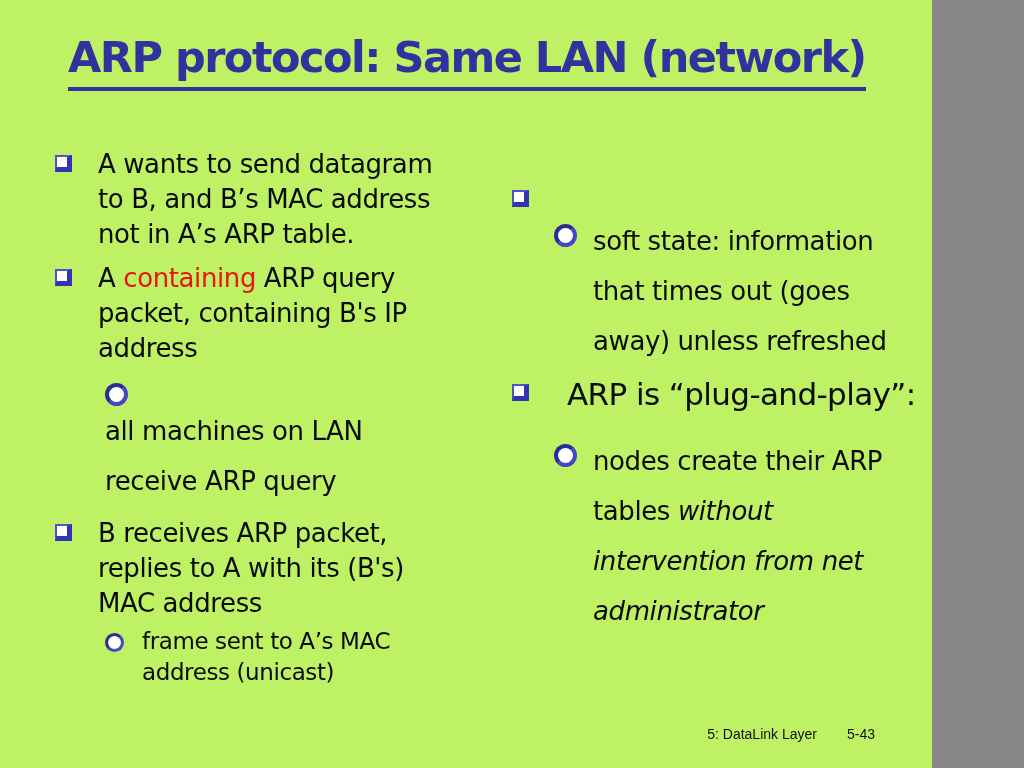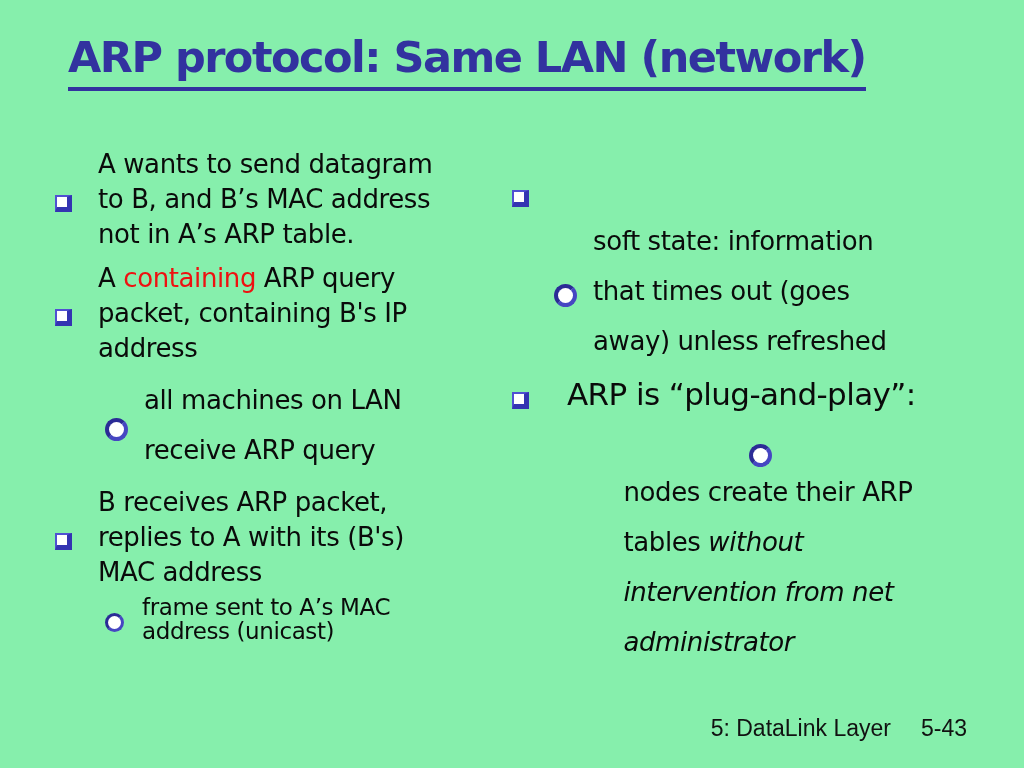--- a/index.html
+++ b/index.html
@@ -1,45 +1,45 @@
 <!DOCTYPE html>
 <html><head>
 <meta charset="utf-8">
 <style>
   html,body{margin:0;padding:0;background:#888;}
   .slide{
     position:relative;
-    width:1024px;height:768px;
-    background:#86efac;
+    width:932px;height:768px;
+    background:#bef264;
     overflow:hidden;
     font-family:"DejaVu Sans",sans-serif;
     color:#0a0a0a;
   }
   
   .title{
     position:absolute;left:68px;top:32px;margin:0;
     font-size:43px;font-weight:bold;letter-spacing:-1.5px;
     color:#32329f;
     border-bottom:4px solid #32329f;
     padding-bottom:5px;
     white-space:nowrap;
   }
   
   .col{position:absolute;top:0;}
   .col-left{left:55px;top:147px;width:450px;}
   .col-right{left:512px;top:182px;width:470px;}
   
-  .item{display:flex;align-items:center;}
+  .item{display:flex;align-items:flex-start;}
   .txt{white-space:pre-line;letter-spacing:-0.4px;}
   .l1 .txt{font-size:26px;line-height:35px;}
   .l1{margin-bottom:9px;}
   .l2{margin-left:50px;margin-bottom:8px;}
   .l2 .txt{font-size:26px;line-height:50px;}
   .l3{margin-left:50px;}
-  .l3 .txt{font-size:23px;line-height:24px;}
+  .l3 .txt{font-size:23px;line-height:31px;}
   .big .txt{font-size:31px;line-height:44px;letter-spacing:-0.6px;}
   
   .sq{
     flex:0 0 auto;
     width:10px;height:10px;background:#fff;
     border-style:solid;
     border-color:#5050d2 #3434b2 #3434b2 #5050d2;
     border-width:2px 5px 5px 2px;
     margin:8px 26px 0 0;
   }
@@ -55,21 +55,21 @@
     margin:8px 16px 0 0;
   }
   .l3 .circ{width:13px;height:13px;border-width:3px;margin:7px 18px 0 0;}
   .red{color:#ee1111;}
   .it{font-style:italic;}
   
   .footer{
     position:absolute;right:57px;bottom:26px;
     display:flex;gap:30px;
     font-family:"Liberation Sans",sans-serif;
-    font-size:23px;color:#111;
+    font-size:14px;color:#111;
   }
 </style>
 </head>
 <body>
 
 <div class="slide">
 
   <h1 class="title">ARP protocol: Same LAN (network)</h1>
 
   <div class="col col-left">
@@ -82,21 +82,21 @@
     </div>
 
     <div class="item l1">
       <span class="sq"></span>
       <span class="txt"><span>A </span><span class="red">containing</span><span> ARP query
 packet, containing B's IP
 address</span></span>
     </div>
 
 
-    <div class="item l2" style="margin-bottom:10px;">
+    <div class="item l2" style="margin-bottom:10px;flex-direction:column;">
       <span class="circ"></span>
       <span class="txt">all machines on LAN
 receive ARP query</span>
     </div>
 
     <div class="item l1" style="margin-bottom:5px;">
       <span class="sq"></span>
       <span class="txt">B receives ARP packet,
 replies to A with its (B's)
 MAC address</span>
@@ -121,21 +121,21 @@
       <span class="txt">soft state: information
 that times out (goes
 away) unless refreshed</span>
     </div>
 
     <div class="item l1 big" style="margin-bottom:20px;gap:12px;">
       <span class="sq"></span>
       <span class="txt">ARP is “plug-and-play”:</span>
     </div>
 
-    <div class="item l2" style="margin-left:42px;flex-direction:column;">
+    <div class="item l2" style="margin-left:42px;">
       <span class="circ"></span>
       <span class="txt"><span>nodes create their ARP
 tables </span><span class="it">without
 intervention from net
 administrator</span></span>
     </div>
 
   </div>
 
   <div class="footer">

